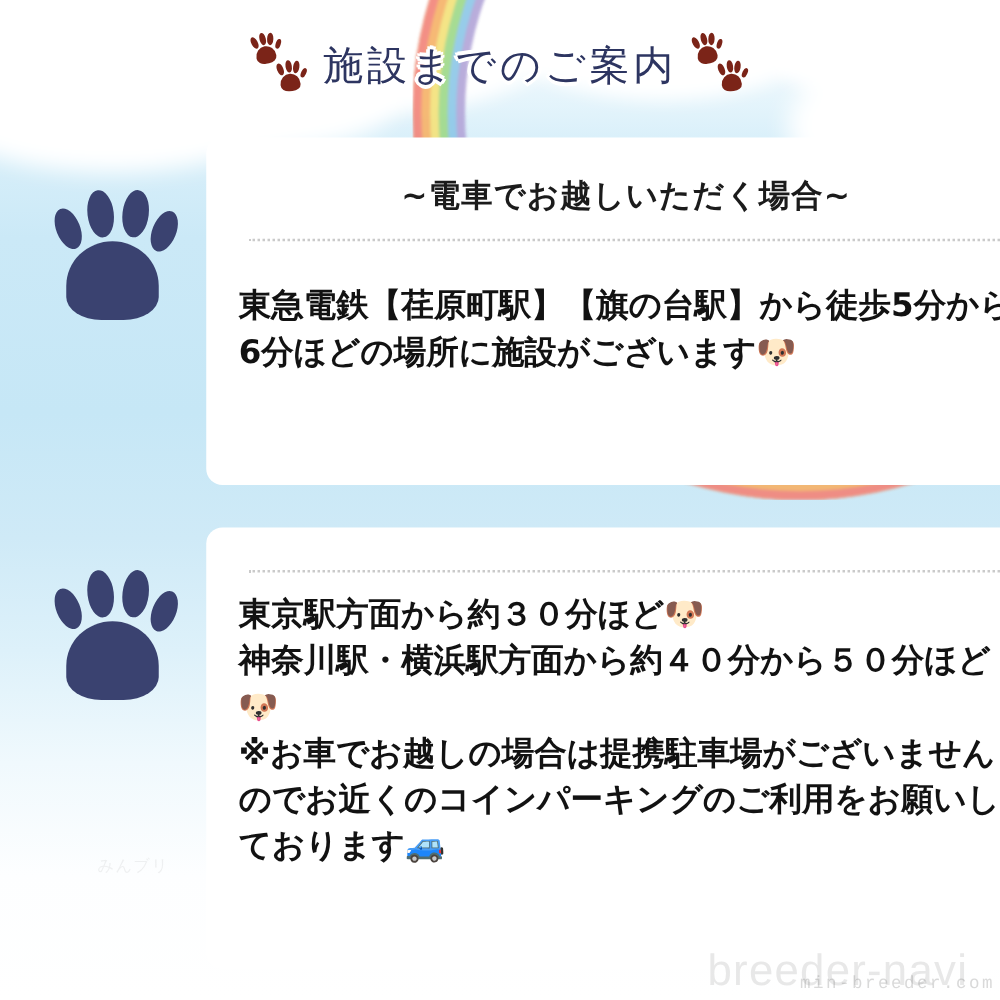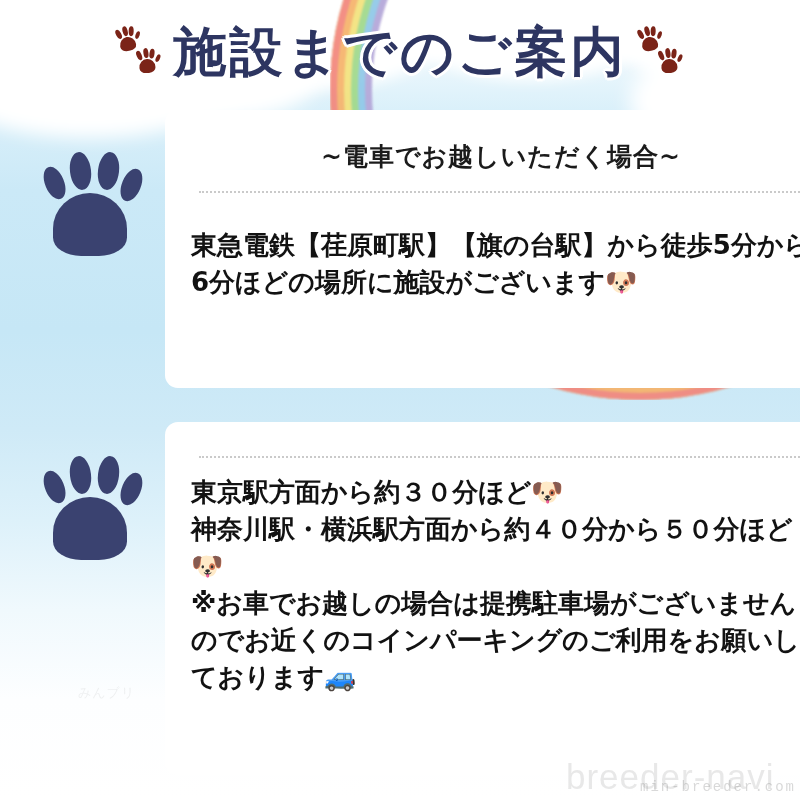--- a/index.html
+++ b/index.html
@@ -83,22 +83,22 @@
     top: 18px;
     width: 800px;
     height: 70px;
     display: flex;
     align-items: center;
     justify-content: center;
     gap: 6px;
   }
   .title-text {
     font-family: "DejaVu Sans", "Liberation Sans", sans-serif;
-    font-size: 53px;
-    font-weight: 700;
+    font-size: 32px;
+    font-weight: 400;
     letter-spacing: 3px;
     color: #2d3561;
     white-space: nowrap;
     text-shadow:
       -2px -2px 0 #ffffff,  2px -2px 0 #ffffff,
       -2px  2px 0 #ffffff,  2px  2px 0 #ffffff,
       -3px  0   0 #ffffff,  3px  0   0 #ffffff,
        0   -3px 0 #ffffff,  0    3px 0 #ffffff;
   }
 

